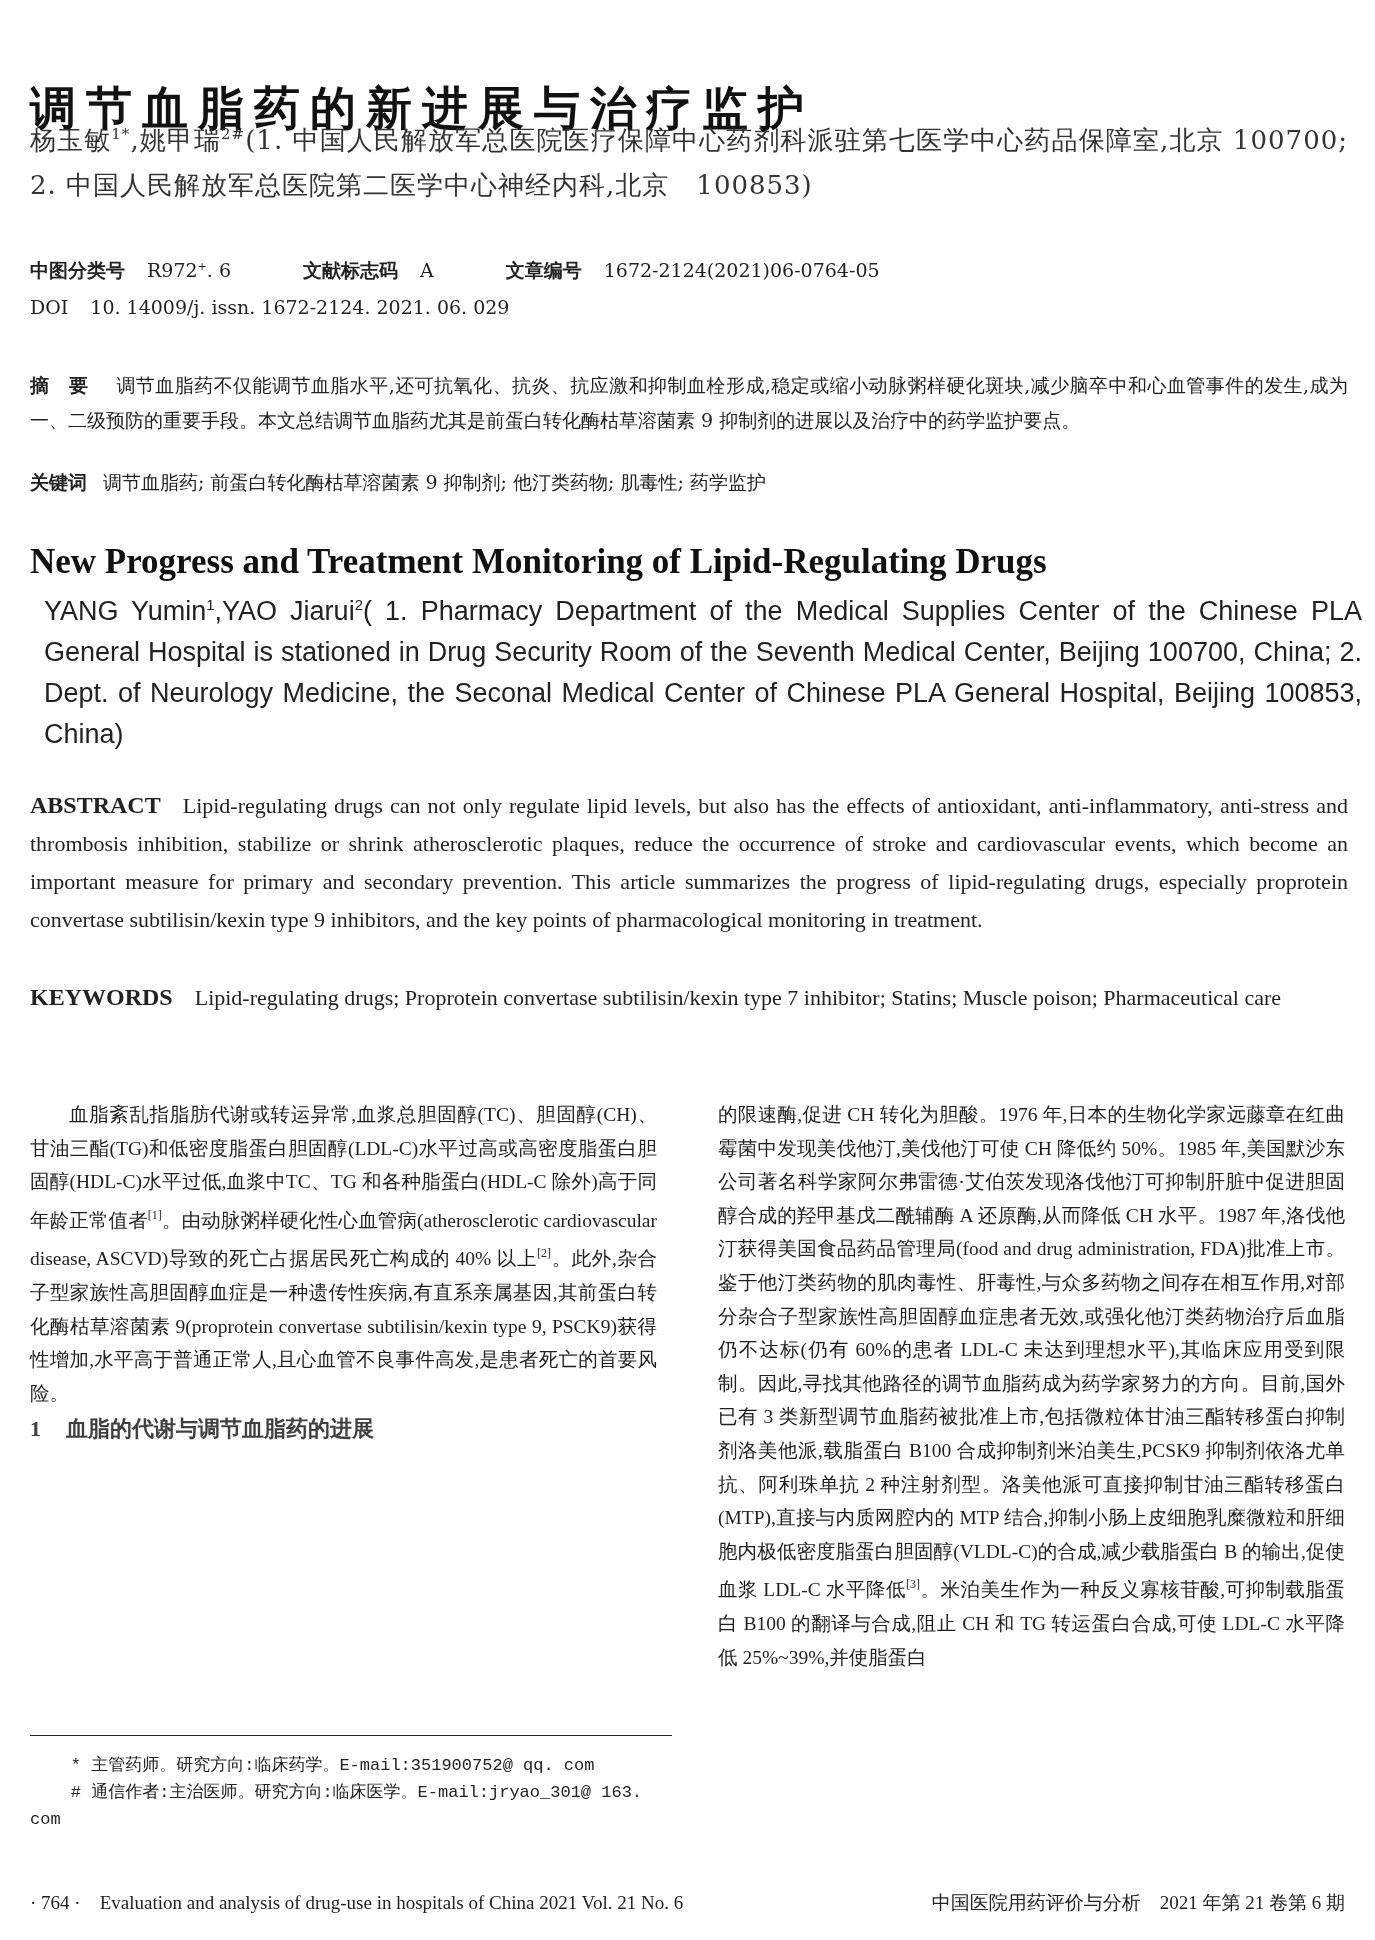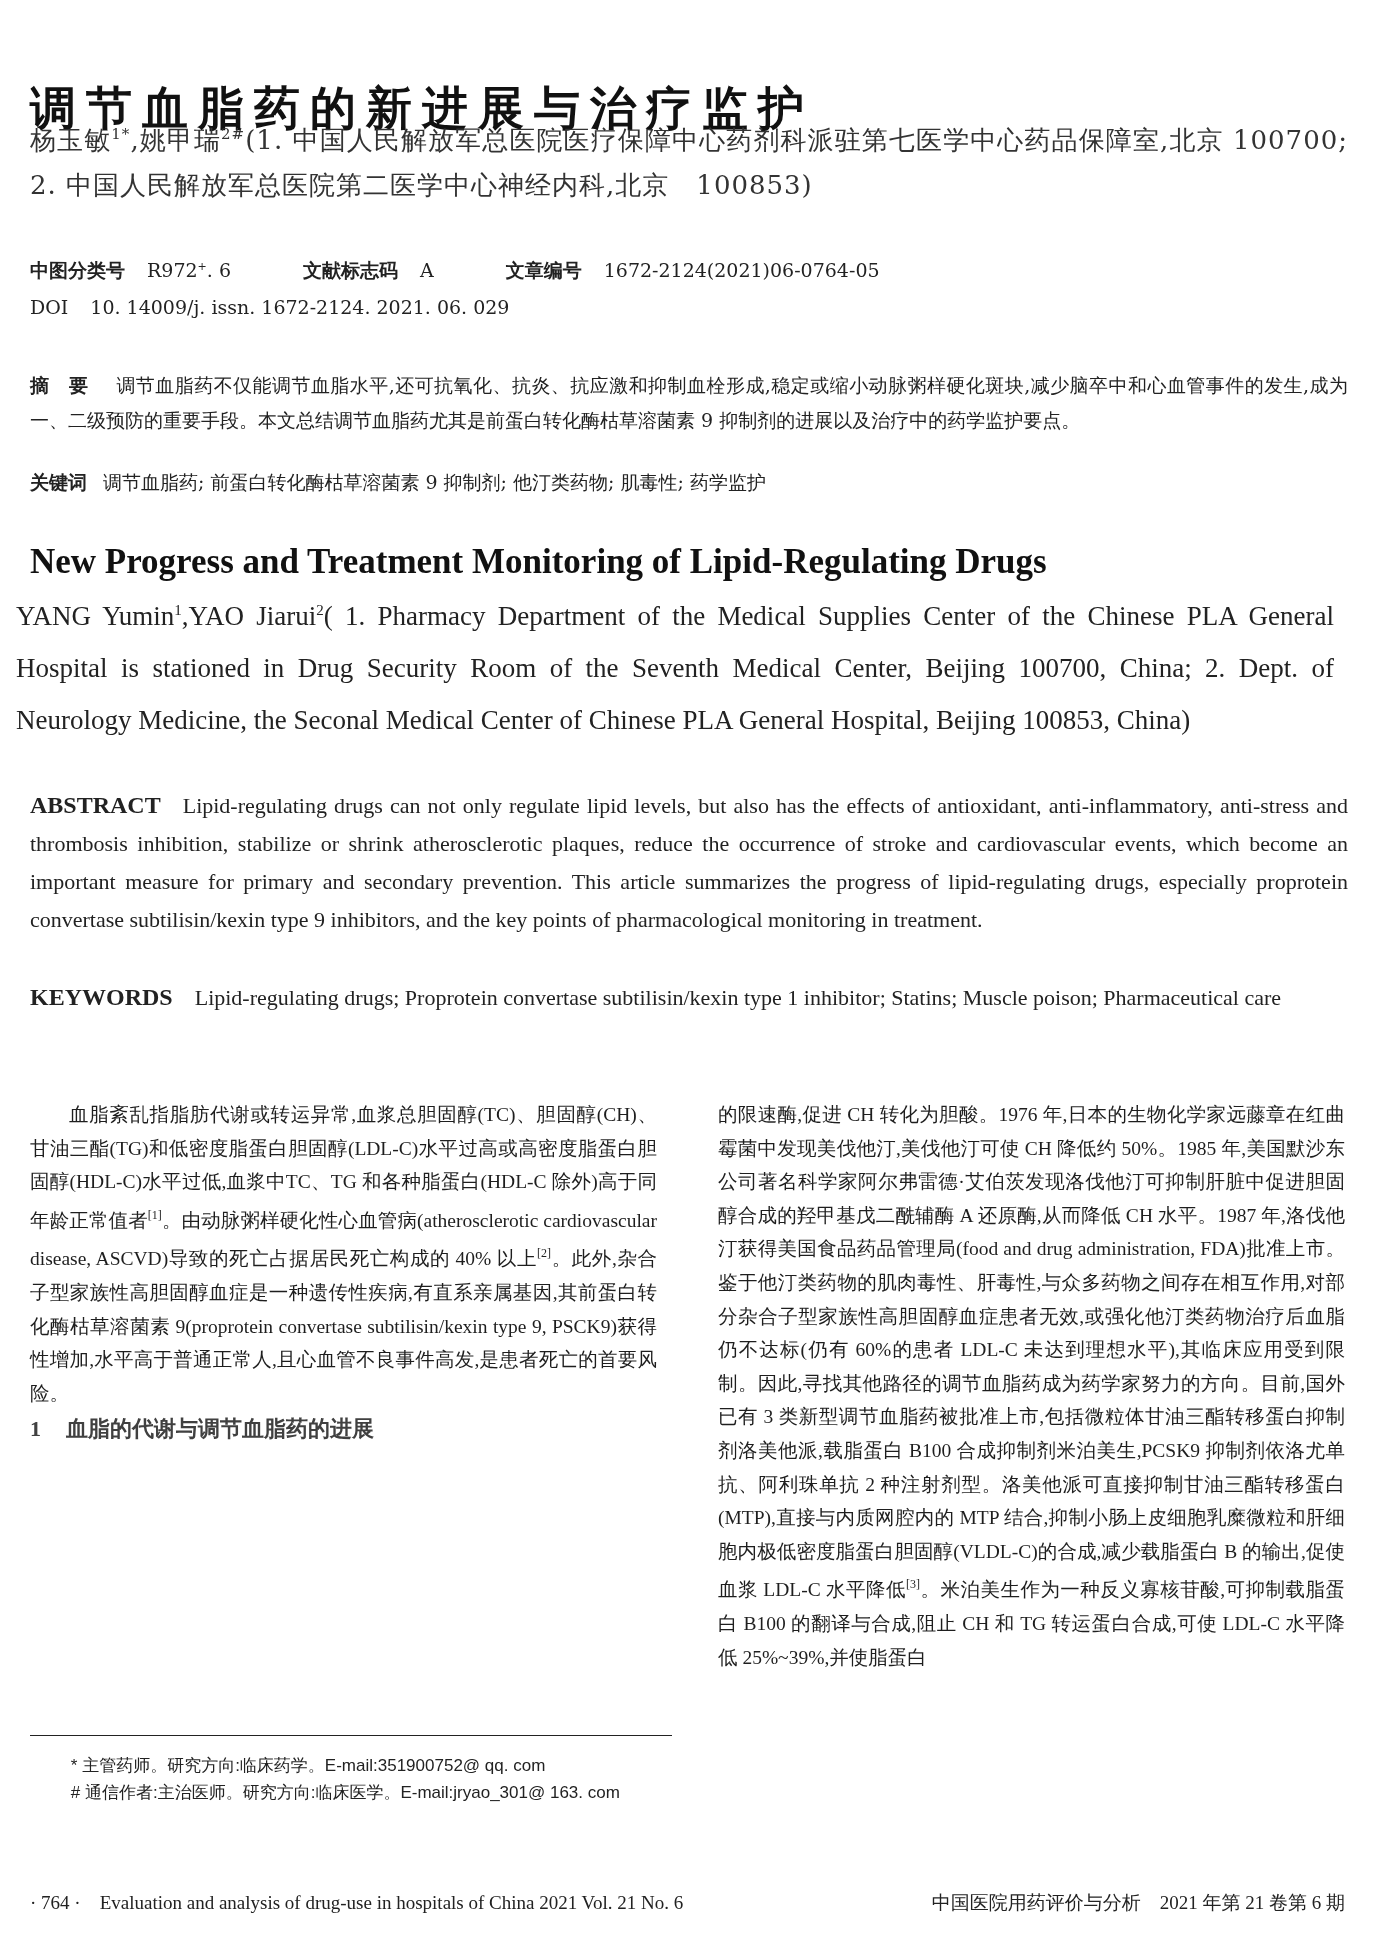--- a/index.html
+++ b/index.html
@@ -30,22 +30,22 @@
   }
   .abs-cn .lbl { font-weight: bold; font-family: Liberation Sans, sans-serif; margin-right: 28px; }
   .kw-cn { left: 30px; top: 470px; font-size: 19px; color: #222; }
   .kw-cn .lbl { font-weight: bold; font-family: "DejaVu Sans", sans-serif; margin-right: 16px; }
 
   .title-en {
     left: 30px; top: 542px; font-size: 35px; font-weight: bold;
     font-family: "Liberation Serif", serif; color: #111;
   }
   .authors-en {
-    left: 16px; top: 584px; width: 1318px; font-size: 27px; line-height: 52px;
-    font-family: Liberation Serif, serif; text-align: justify; color: #222;
+    left: 44px; top: 584px; width: 1318px; font-size: 27px; line-height: 41px;
+    font-family: Liberation Sans, sans-serif; text-align: justify; color: #222;
   }
   .authors-en sup { font-size: 15px; }
   .abstract-en {
     left: 30px; top: 786px; width: 1318px; font-size: 22px; line-height: 38px;
     font-family: "Liberation Serif", serif; text-align: justify; color: #222;
   }
   .abstract-en .lbl, .keywords-en .lbl { font-weight: bold; margin-right: 22px; font-size: 24px; }
   .keywords-en {
     left: 30px; top: 978px; width: 1318px; font-size: 22px; line-height: 38px;
     font-family: "Liberation Serif", serif; text-align: justify; color: #222;
@@ -62,21 +62,21 @@
   .col-right { left: 718px; }
   .section-head {
     font-size: 22px; font-weight: bold; font-family: "DejaVu Sans", sans-serif;
     margin: 2px 0 0 0; line-height: 34px; color: #404040;
   }
   .section-head .num { display: inline-block; width: 36px; font-family: "Liberation Serif", serif; }
 
   .fn-rule { left: 30px; top: 1735px; width: 642px; height: 1px; background: #222; }
   .footnotes {
     left: 30px; top: 1752px; width: 642px; font-size: 17px; line-height: 27px; color: #222;
-    font-family: Liberation Sans, sans-serif;
+    font-family: Liberation Mono, monospace;
   }
   .footnotes p { margin: 0; }
   .footnotes .fn-indent { text-indent: 2.4em; }
 
   .footer-left {
     left: 30px; top: 1890px; font-size: 19px; color: #222; white-space: nowrap;
     font-family: "Liberation Serif", serif;
   }
   .footer-right {
     right: 30px; top: 1890px; font-size: 19px; color: #222; white-space: nowrap;
@@ -112,21 +112,21 @@
 
 <div class="abs authors-en">
   <span>YANG Yumin</span><sup>1</sup><span>,YAO Jiarui</span><sup>2</sup><span>( 1. Pharmacy Department of the Medical Supplies Center of the Chinese PLA General Hospital is stationed in Drug Security Room of the Seventh Medical Center, Beijing 100700, China; 2. Dept. of Neurology Medicine, the Seconal Medical Center of Chinese PLA General Hospital, Beijing 100853, China)</span>
 </div>
 
 <div class="abs abstract-en">
   <span class="lbl">ABSTRACT</span><span>Lipid-regulating drugs can not only regulate lipid levels, but also has the effects of antioxidant, anti-inflammatory, anti-stress and thrombosis inhibition, stabilize or shrink atherosclerotic plaques, reduce the occurrence of stroke and cardiovascular events, which become an important measure for primary and secondary prevention. This article summarizes the progress of lipid-regulating drugs, especially proprotein convertase subtilisin/kexin type 9 inhibitors, and the key points of pharmacological monitoring in treatment.</span>
 </div>
 
 <div class="abs keywords-en">
-  <span class="lbl">KEYWORDS</span><span>Lipid-regulating drugs; Proprotein convertase subtilisin/kexin type 1 inhibitor; Statins; Muscle poison; Pharmaceutical care</span>
+  <span class="lbl">KEYWORDS</span><span>Lipid-regulating drugs; Proprotein convertase subtilisin/kexin type 7 inhibitor; Statins; Muscle poison; Pharmaceutical care</span>
 </div>
 
 <div class="abs col col-left">
   <p class="indent">
     <span>血脂紊乱指脂肪代谢或转运异常,血浆总胆固醇(TC)、胆固醇(CH)、甘油三酯(TG)和低密度脂蛋白胆固醇(LDL-C)水平过高或高密度脂蛋白胆固醇(HDL-C)水平过低,血浆中TC、TG 和各种脂蛋白(HDL-C 除外)高于同年龄正常值者</span><sup>[1]</sup><span>。由动脉粥样硬化性心血管病(atherosclerotic cardiovascular disease, ASCVD)导致的死亡占据居民死亡构成的 40% 以上</span><sup>[2]</sup><span>。此外,杂合子型家族性高胆固醇血症是一种遗传性疾病,有直系亲属基因,其前蛋白转化酶枯草溶菌素 9(proprotein convertase subtilisin/kexin type 9, PSCK9)获得性增加,水平高于普通正常人,且心血管不良事件高发,是患者死亡的首要风险。</span>
   </p>
   <div class="section-head">
     <span class="num">1</span><span>血脂的代谢与调节血脂药的进展</span>
   </div>
 </div>

